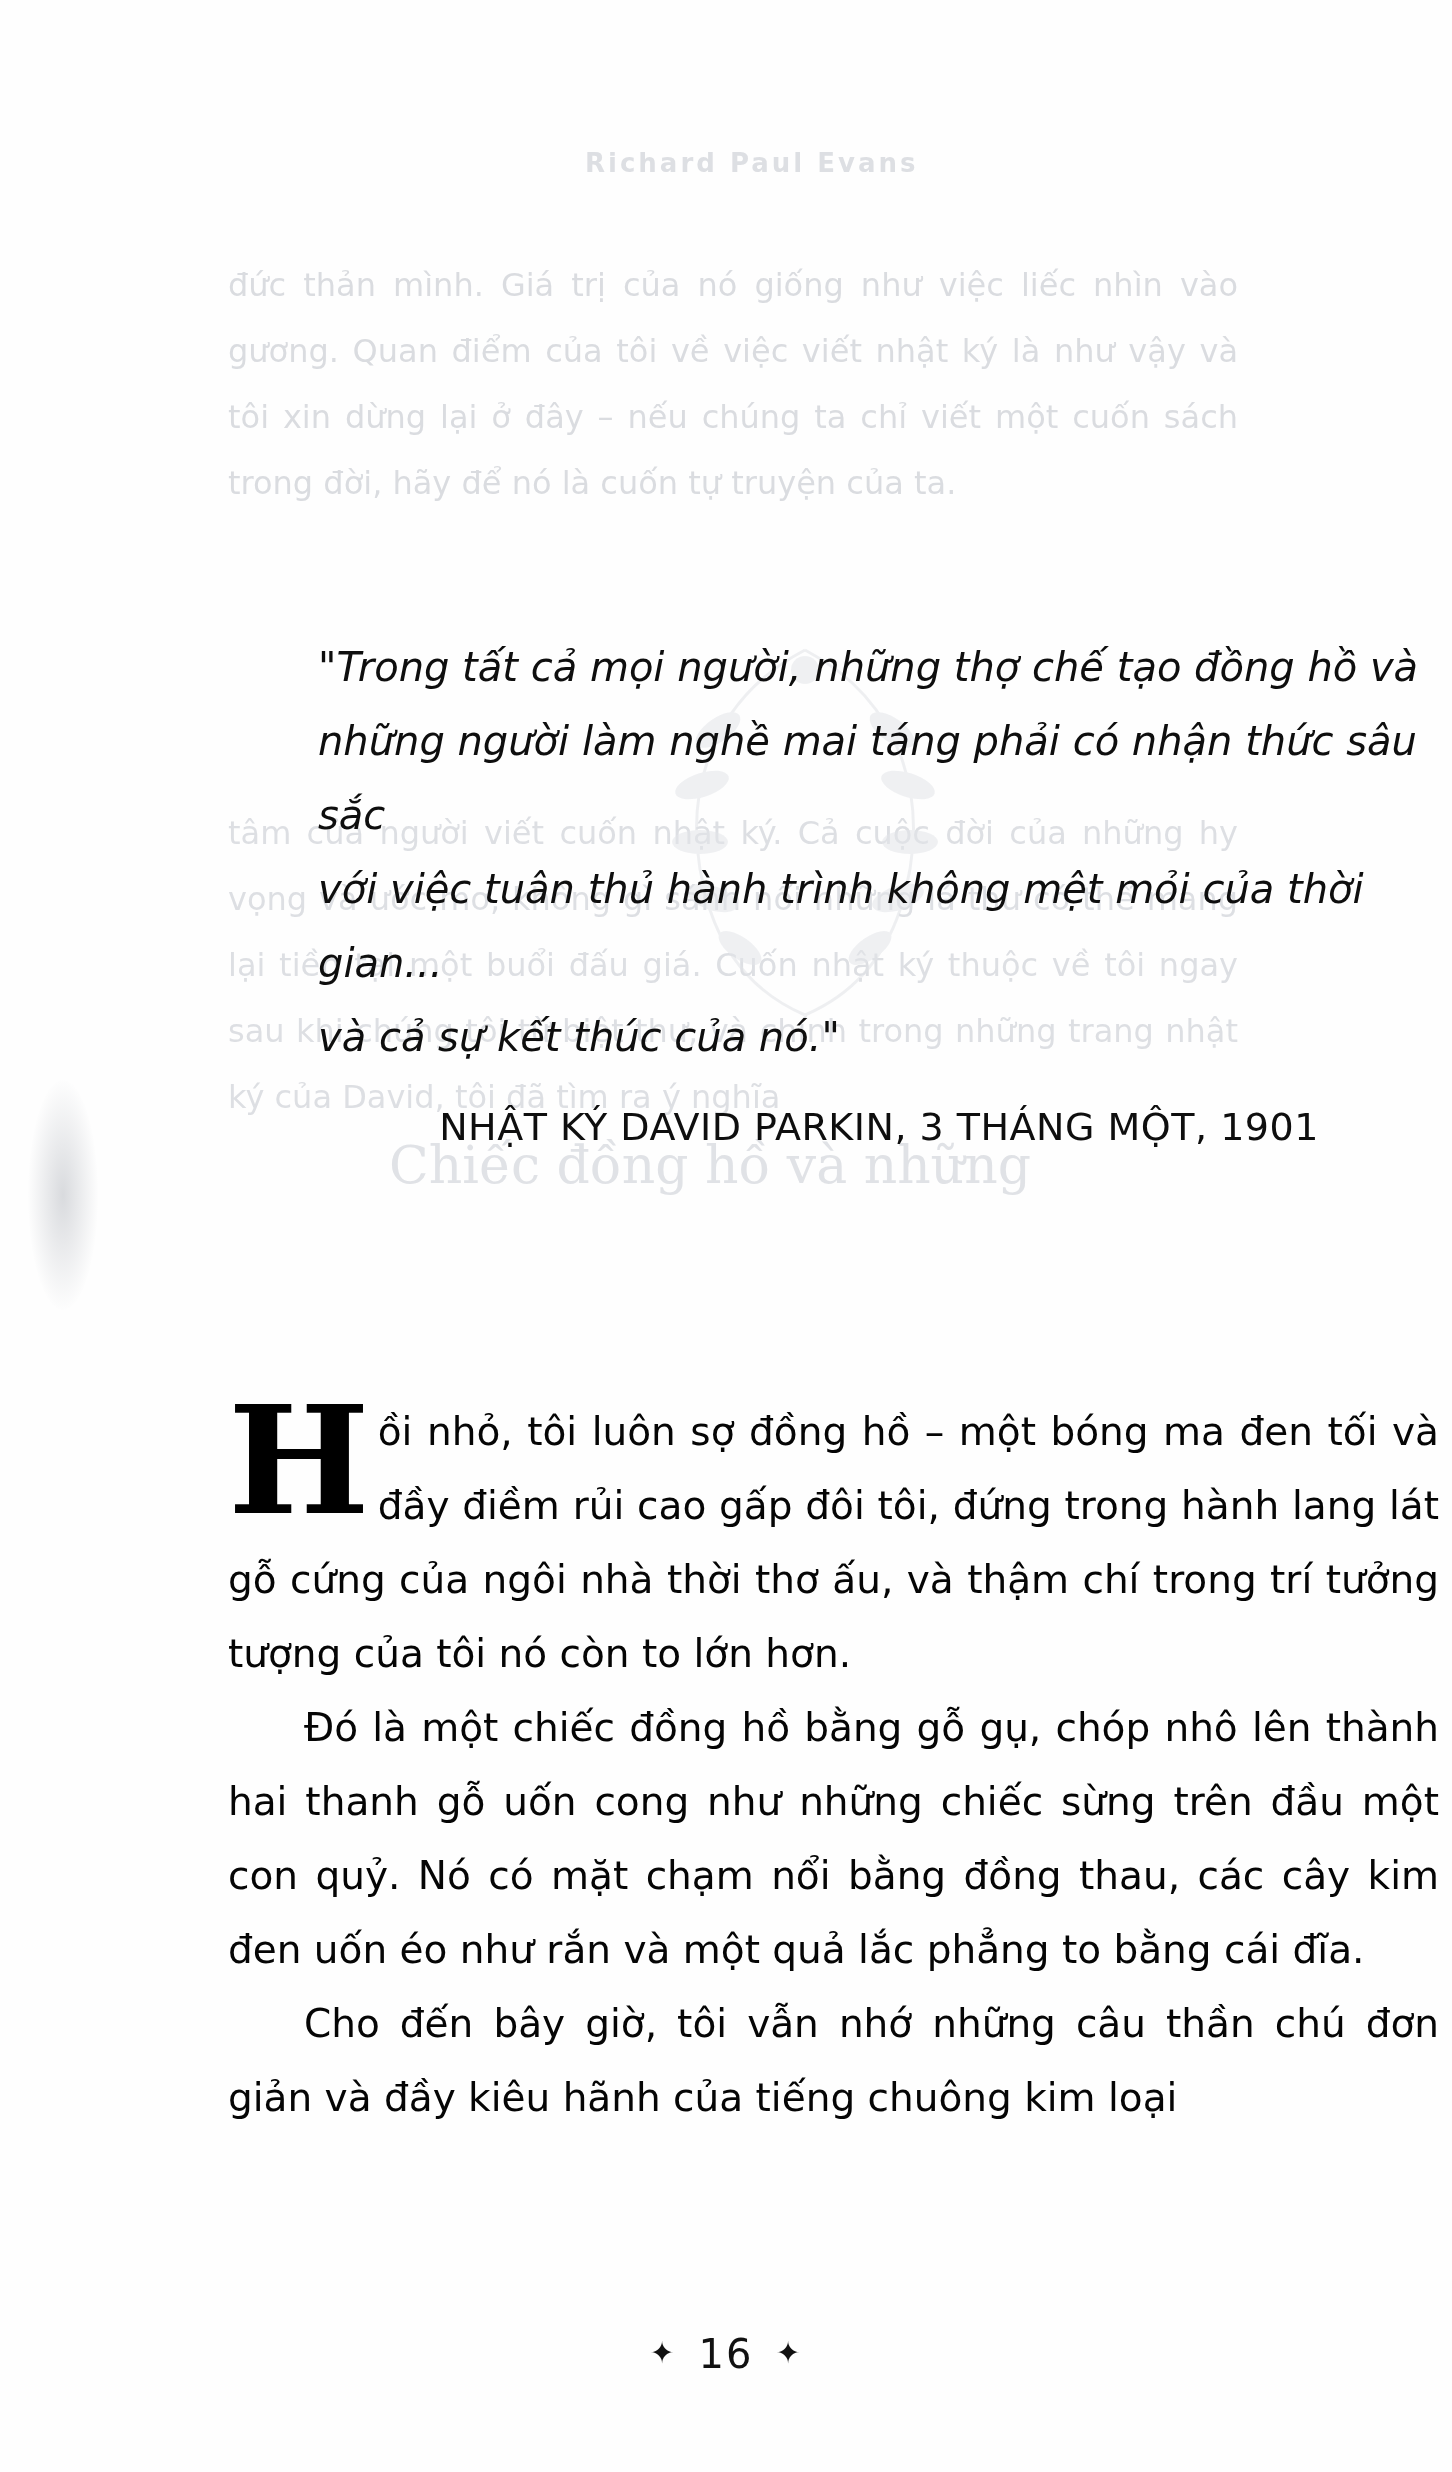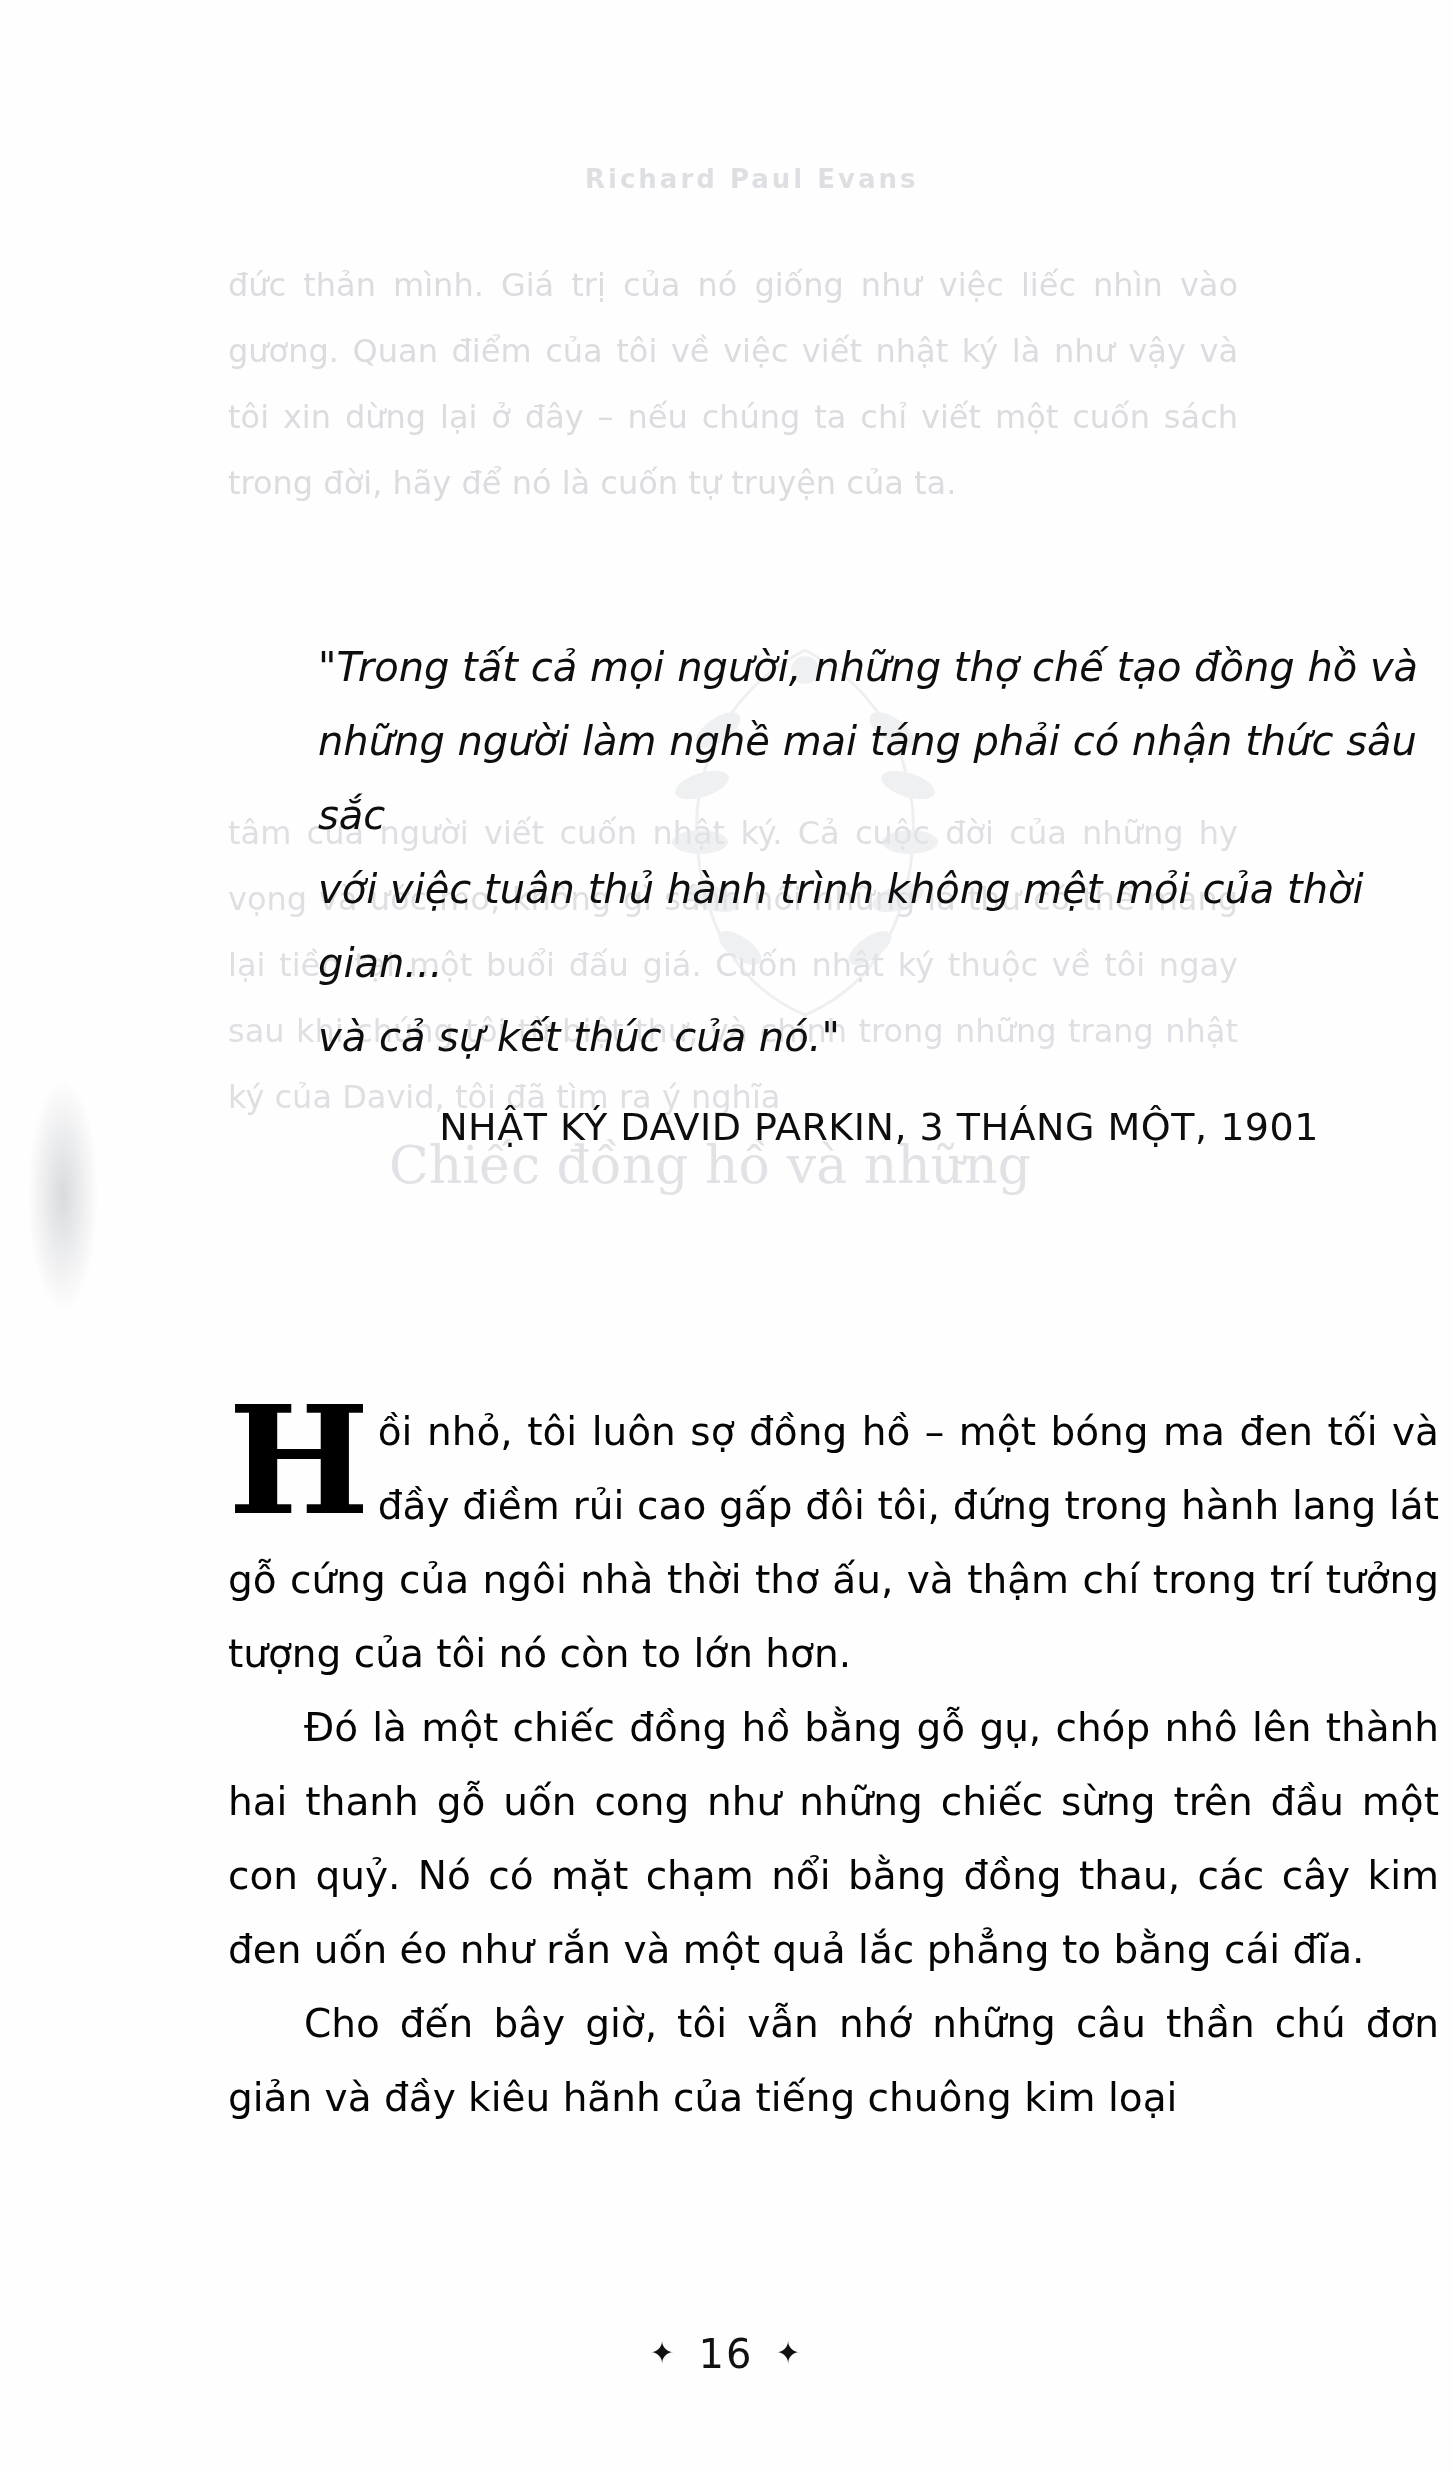--- a/index.html
+++ b/index.html
@@ -27,21 +27,21 @@
   
   .bleed {
     position: absolute;
     color: #d8dade;
     opacity: 0.95;
     font-family: "DejaVu Sans", sans-serif;
     pointer-events: none;
     user-select: none;
   }
   .bleed-running-head {
-    top: 164px;
+    top: 148px;
     left: 585px;
     font-size: 26px;
     letter-spacing: 3px;
     font-weight: 700;
     color: #dcdee2;
   }
   .bleed-para {
     top: 252px;
     left: 228px;
     width: 1010px;

